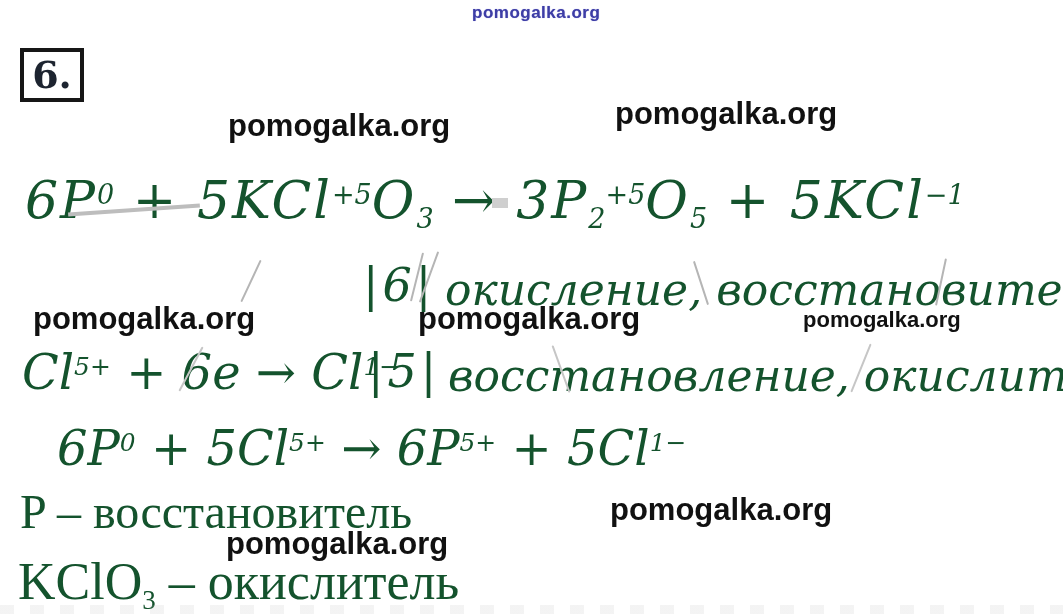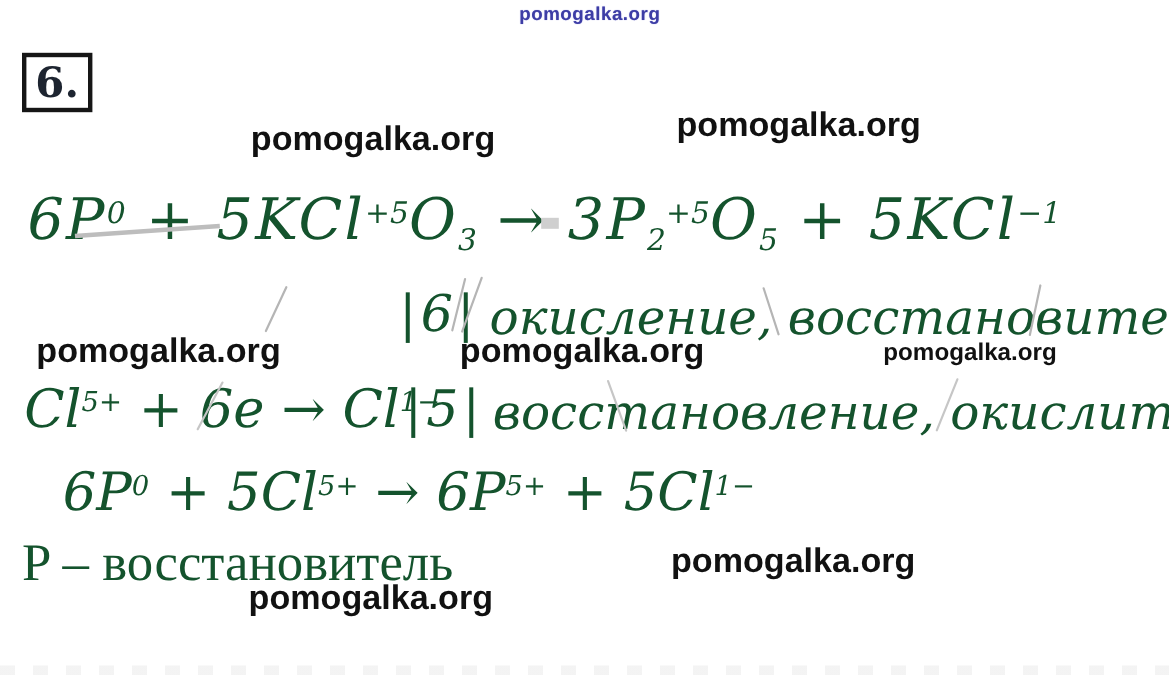--- a/index.html
+++ b/index.html
@@ -102,15 +102,16 @@
   <div class="artifact stroke" style="left:560px; top:344px; height:50px; transform:rotate(-20deg); background:#c6c6c6;"></div>
   <div class="artifact stroke" style="left:860px; top:342px; height:52px; transform:rotate(22deg); background:#c6c6c6;"></div>
 
   <div class="eq" style="left:25px; top:424px; font-size:48px;margin-left:32px;"><span>6P</span><sup>0</sup><span> + 5Cl</span><sup>5+</sup><span> → 6P</span><sup>5+</sup><span> + 5Cl</span><sup>1−</sup></div>
 
   <div class="eq upright" style="left:20px; top:488px; font-size:48px;"><span>P – восстановитель</span></div>
 
   <div class="wm" style="left:610px; top:494px; font-size:31px;">pomogalka.org</div>
   <div class="wm" style="left:226px; top:528px; font-size:31px;">pomogalka.org</div>
 
+  <div class="eq upright" style="left:18px; top:556px; font-size:52px;"><span>KClO</span><sub>3</sub><span> – окислитель</span></div>
 
   <div class="noise-bottom"></div>
 </div>
 
 </body></html>

